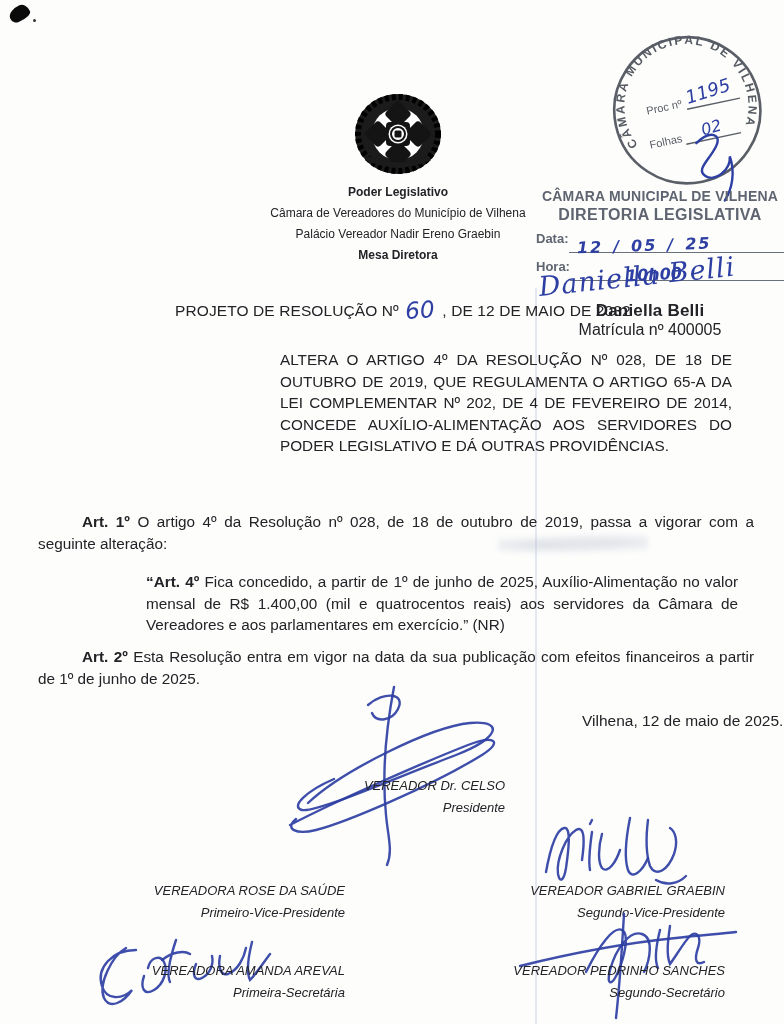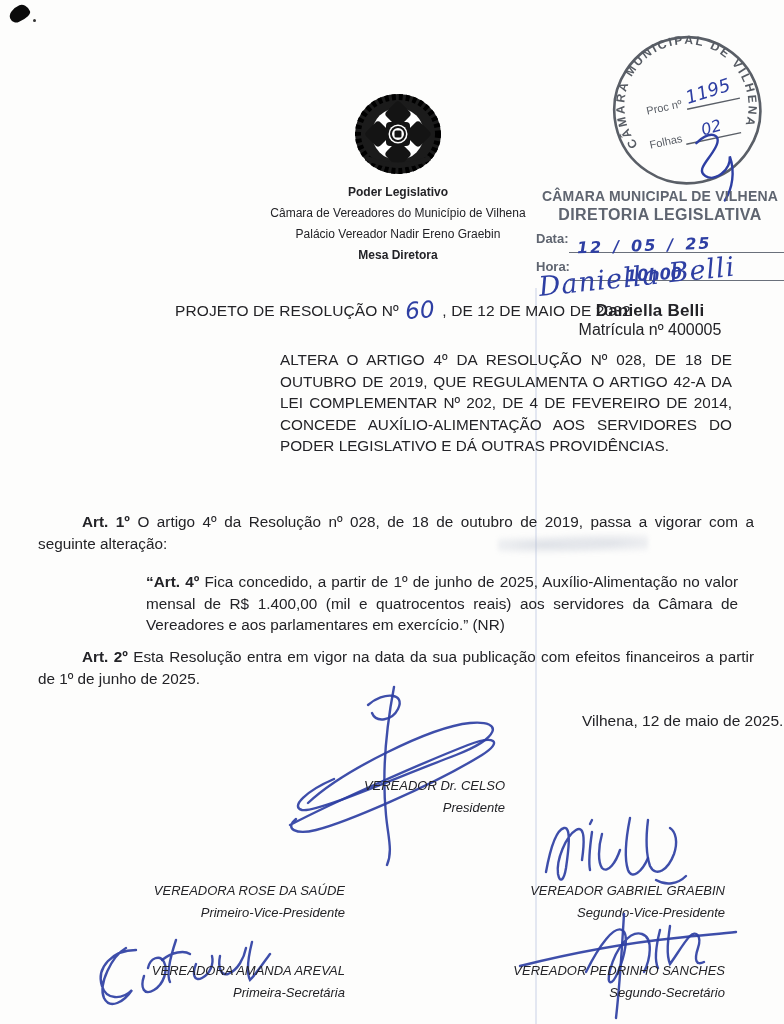--- a/index.html
+++ b/index.html
@@ -135,21 +135,21 @@
 
 <div class="abs signer-print">
   <div class="nm">Daniella Belli</div>
   <div class="mt">Matrícula nº 400005</div>
 </div>
 
 <div class="abs title-line">
   <span>PROJETO DE RESOLUÇÃO Nº</span><span class="title-num">60</span><span>, DE 12 DE MAIO DE 2032</span>
 </div>
 
-<div class="abs par ementa">ALTERA O ARTIGO 4º DA RESOLUÇÃO Nº 028, DE 18 DE OUTUBRO DE 2019, QUE REGULAMENTA O ARTIGO 42-A DA LEI COMPLEMENTAR Nº 202, DE 4 DE FEVEREIRO DE 2014, CONCEDE AUXÍLIO-ALIMENTAÇÃO AOS SERVIDORES DO PODER LEGISLATIVO E DÁ OUTRAS PROVIDÊNCIAS.</div>
+<div class="abs par ementa">ALTERA O ARTIGO 4º DA RESOLUÇÃO Nº 028, DE 18 DE OUTUBRO DE 2019, QUE REGULAMENTA O ARTIGO 65-A DA LEI COMPLEMENTAR Nº 202, DE 4 DE FEVEREIRO DE 2014, CONCEDE AUXÍLIO-ALIMENTAÇÃO AOS SERVIDORES DO PODER LEGISLATIVO E DÁ OUTRAS PROVIDÊNCIAS.</div>
 
 <div class="abs par art1">
   <span class="b">Art. 1º</span><span>  O artigo 4º da Resolução nº 028, de 18 de outubro de 2019, passa a vigorar com a seguinte alteração:</span>
 </div>
 
 <div class="abs par quote">
   <span class="b">“Art. 4º</span><span>  Fica concedido, a partir de 1º de junho de 2025, Auxílio-Alimentação no valor mensal de R$ 1.400,00 (mil e quatrocentos reais) aos servidores da Câmara de Vereadores e aos parlamentares em exercício.” (NR)</span>
 </div>
 
 <div class="abs par art2">

